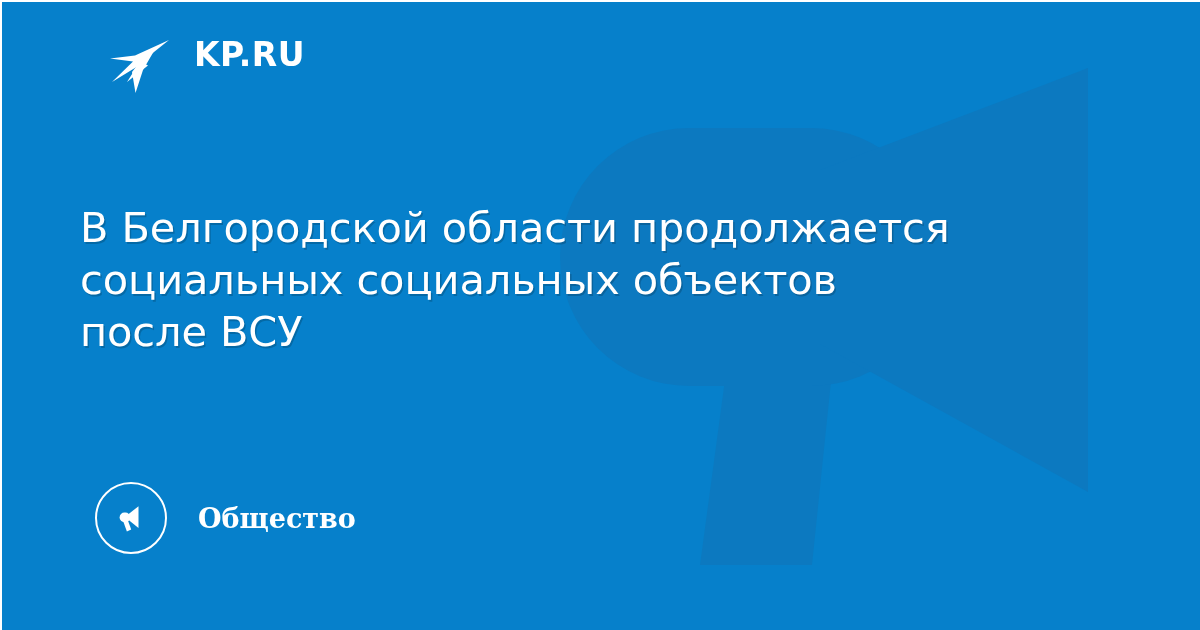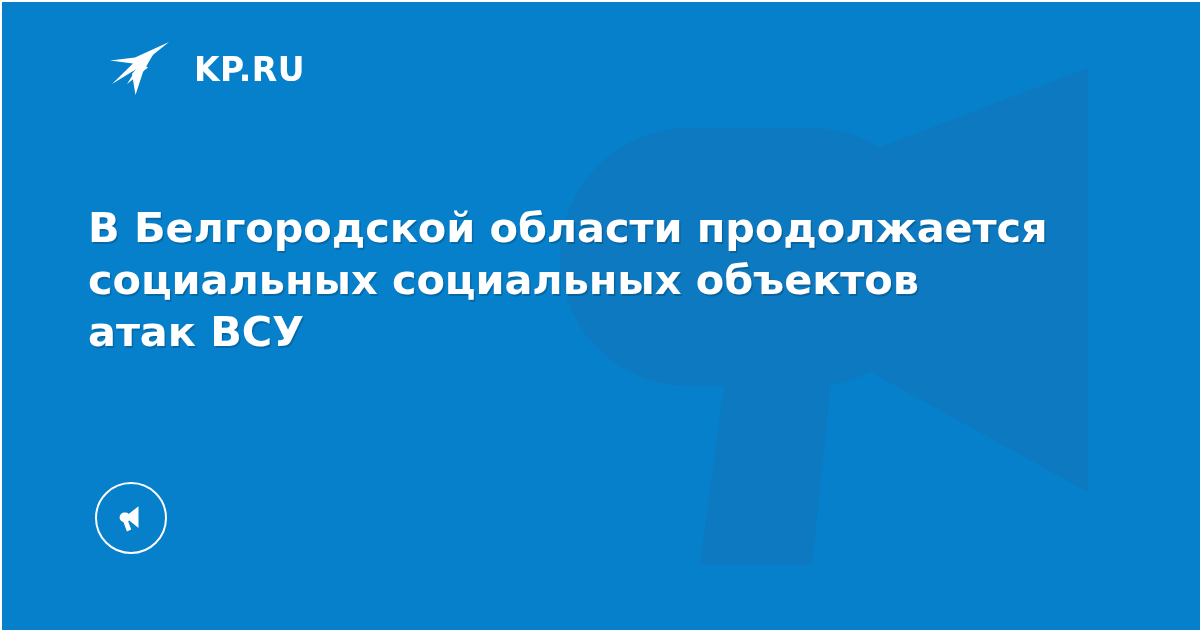--- a/index.html
+++ b/index.html
@@ -26,47 +26,47 @@
     height: 630px;
     pointer-events: none;
   }
 
   
   #brand {
     position: absolute;
     left: 108px;
     top: 38px;
     display: flex;
-    align-items: center;
+    align-items: flex-start;
     height: 62px;
   }
   #brand-mark {
     width: 62px;
     height: 58px;
     display: block;
   }
   #brand-name {
     margin-left: 24px;
     color: #ffffff;
     font-size: 33px;
     font-weight: 700;
     letter-spacing: 0.5px;
     line-height: 1;
     white-space: nowrap;
   }
 
   
   #headline {
     position: absolute;
-    left: 88px;
+    left: 80px;
     top: 174px;
     width: 1030px;
     color: #ffffff;
     font-size: 41.5px;
-    font-weight: 700;
+    font-weight: 400;
     line-height: 52px;
     letter-spacing: -0.1px;
     text-shadow: 1.5px 1.5px 0 rgba(0, 0, 0, 0.18);
   }
   #headline .hl-line { display: block; white-space: nowrap; }
 
   
   #category {
     position: absolute;
     left: 95px;
@@ -128,27 +128,28 @@
     <svg id="brand-mark" viewBox="0 0 62 58" aria-hidden="true">
       <path fill="#ffffff" d="M61 2 L33.5 24 L40 27.5 L19 44 L28.5 29 L4 44 L25 23.5 L2 20.5 L27 17.5 Z"></path>
       <path fill="#ffffff" d="M31 25 L46 13 L35 32 L27.5 55 L24 34 Z"></path>
     </svg>
     <span id="brand-name">KP.RU</span>
   </div>
 
   <h1 id="headline">
     <span class="hl-line">В Белгородской области продолжается</span>
     <span class="hl-line">социальных социальных объектов</span>
-    <span class="hl-line">атак ВСУ</span>
+    <span class="hl-line">после ВСУ</span>
   </h1>
 
   <div id="category">
     <span id="category-icon-ring">
       <svg width="34" height="34" viewBox="0 0 34 34" aria-hidden="true">
         <path fill="#ffffff" d="M24.5 5.2 L24.5 27.0 L14.0 18.6 L14.0 13.6 Z"></path>
         <rect x="5.6" y="11.6" width="10.6" height="9.6" rx="4.8" ry="4.8" fill="#ffffff"></rect>
         <path fill="#ffffff" d="M8.9 19.6 L13.3 17.8 L17.2 28.6 L12.9 30.4 Z"></path>
       </svg>
     </span>
+    <span id="category-label">Общество</span>
   </div>
 
   <div id="edge-frame"></div>
 </div>
 
 </body></html>

